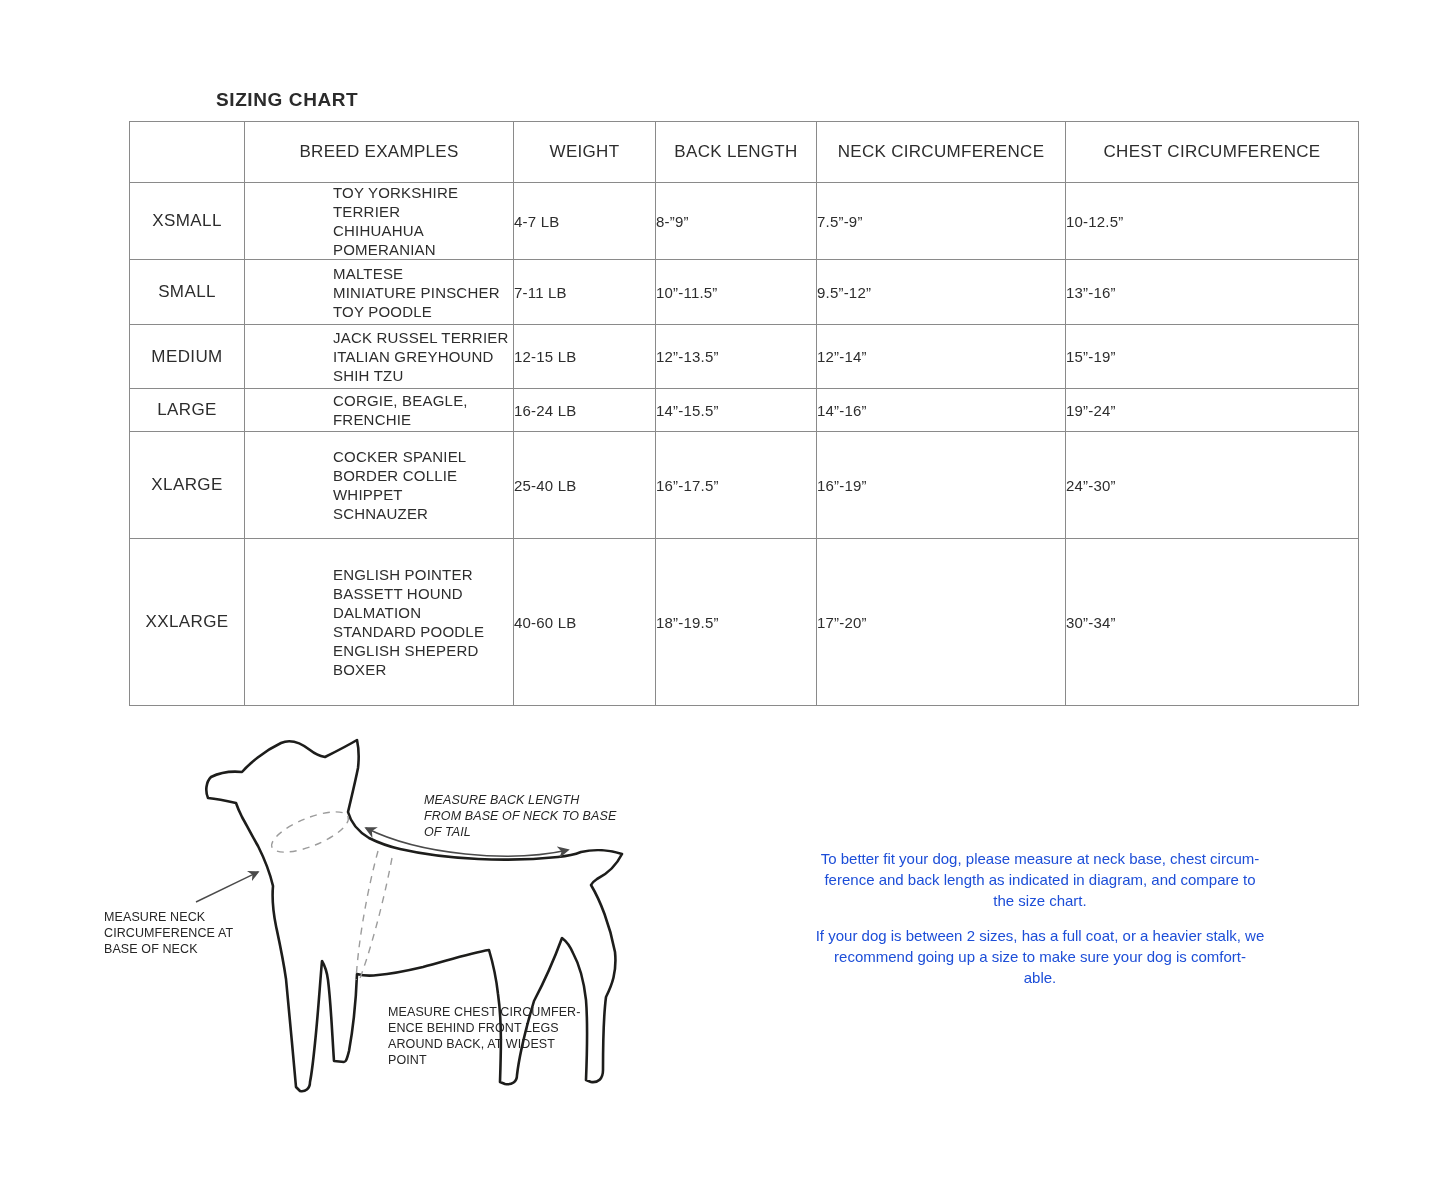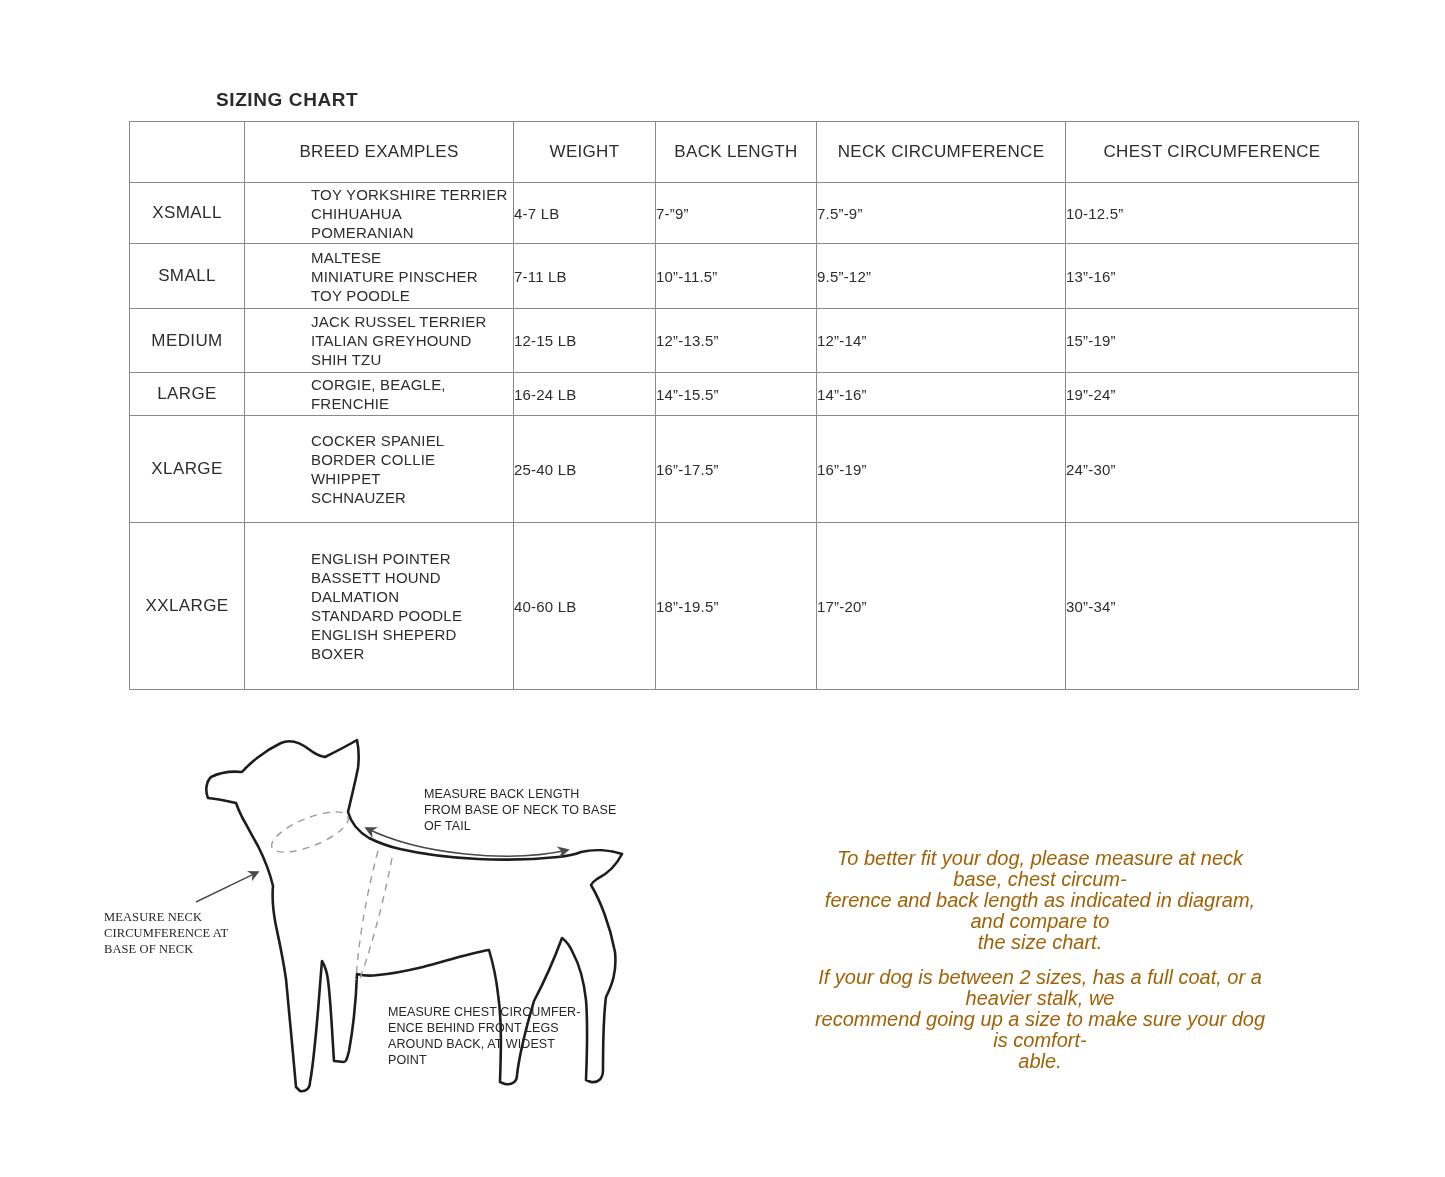--- a/index.html
+++ b/index.html
@@ -17,37 +17,37 @@
     position:absolute; left:129px; top:121px;
     border-collapse:collapse; table-layout:fixed; width:1229px;
     background:#ffffff;
   }
   .size-table th, .size-table td {
     border:1px solid #8a8a8a; vertical-align:middle;
     font-weight:400; color:#2d2d2d;
   }
   .size-table th { font-size:17px; letter-spacing:0.3px; text-align:center; }
   .size-cell  { font-size:17px; letter-spacing:0.4px; text-align:center;margin-top:18px; }
-  .breed-cell { font-size:15px; line-height:19px; text-align:left; padding-left:66px; white-space:pre-line; letter-spacing:0.2px; }
+  .breed-cell { font-size:15px; line-height:19px; text-align:left; padding-left:88px; white-space:pre-line; letter-spacing:0.2px; }
   .val-cell   { font-size:15px; text-align:left; letter-spacing:0.2px; }
   .preline    { white-space:pre-line; }
   .diagram {
     position:absolute; left:100px; top:710px; width:560px; height:430px;
   }
   .diagram svg { position:absolute; left:0; top:0; }
   .diag-label {
     position:absolute; font-size:12.5px; line-height:16px;
     color:#262626; letter-spacing:0.1px; white-space:pre-line;
   }
-  .diag-label-back  { left:324px; top:76px;  }
-  .diag-label-neck  { left:4px;   top:199px;font-family:Liberation Serif, serif; }
+  .diag-label-back  { left:324px; top:82px;font-style:italic;  }
+  .diag-label-neck  { left:4px;   top:199px; }
   .diag-label-chest { left:288px; top:294px; }
   .notes {
     position:absolute; left:810px; top:848px; width:460px;
-    font-size:20px; line-height:21px; text-align:center; color:#a16207;font-style:italic;
+    font-size:15px; line-height:21px; text-align:center; color:#1d4ed8;
   }
   .notes .para + .para { margin-top:14px; }
 </style>
 </head>
 <body>
 
 <div class="page-title">SIZING CHART</div>
 
 <table class="size-table">
   <colgroup>
@@ -66,21 +66,21 @@
     <th>BACK LENGTH</th>
     <th>NECK CIRCUMFERENCE</th>
     <th>CHEST CIRCUMFERENCE</th>
   </tr>
   <tr style="height:61px">
     <td class="size-cell">XSMALL</td>
     <td class="breed-cell">TOY YORKSHIRE TERRIER
 CHIHUAHUA
 POMERANIAN</td>
     <td class="val-cell">4-7 LB</td>
-    <td class="val-cell">7-”9”</td>
+    <td class="val-cell">8-”9”</td>
     <td class="val-cell">7.5”-9”</td>
     <td class="val-cell">10-12.5”</td>
   </tr>
   <tr style="height:65px">
     <td class="size-cell">SMALL</td>
     <td class="breed-cell">MALTESE
 MINIATURE PINSCHER
 TOY POODLE</td>
     <td class="val-cell">7-11 LB</td>
     <td class="val-cell">10”-11.5”</td>

